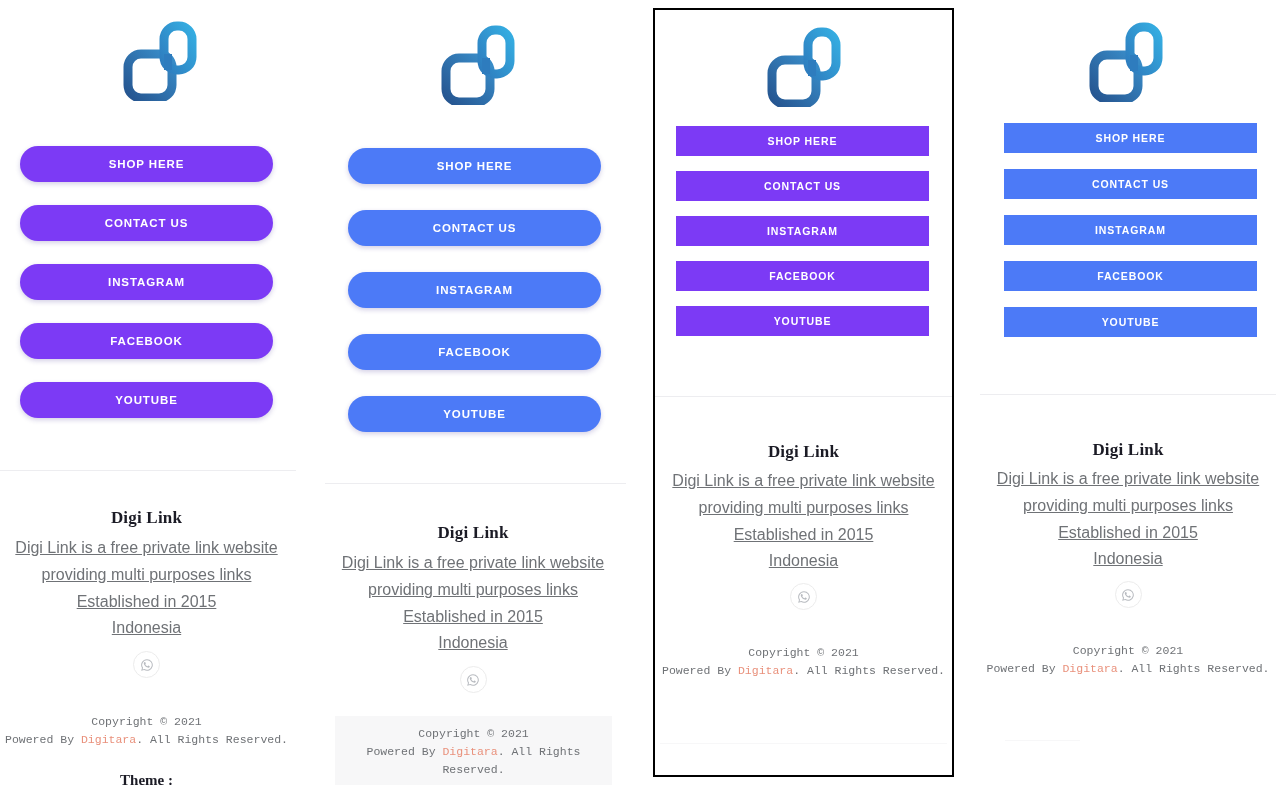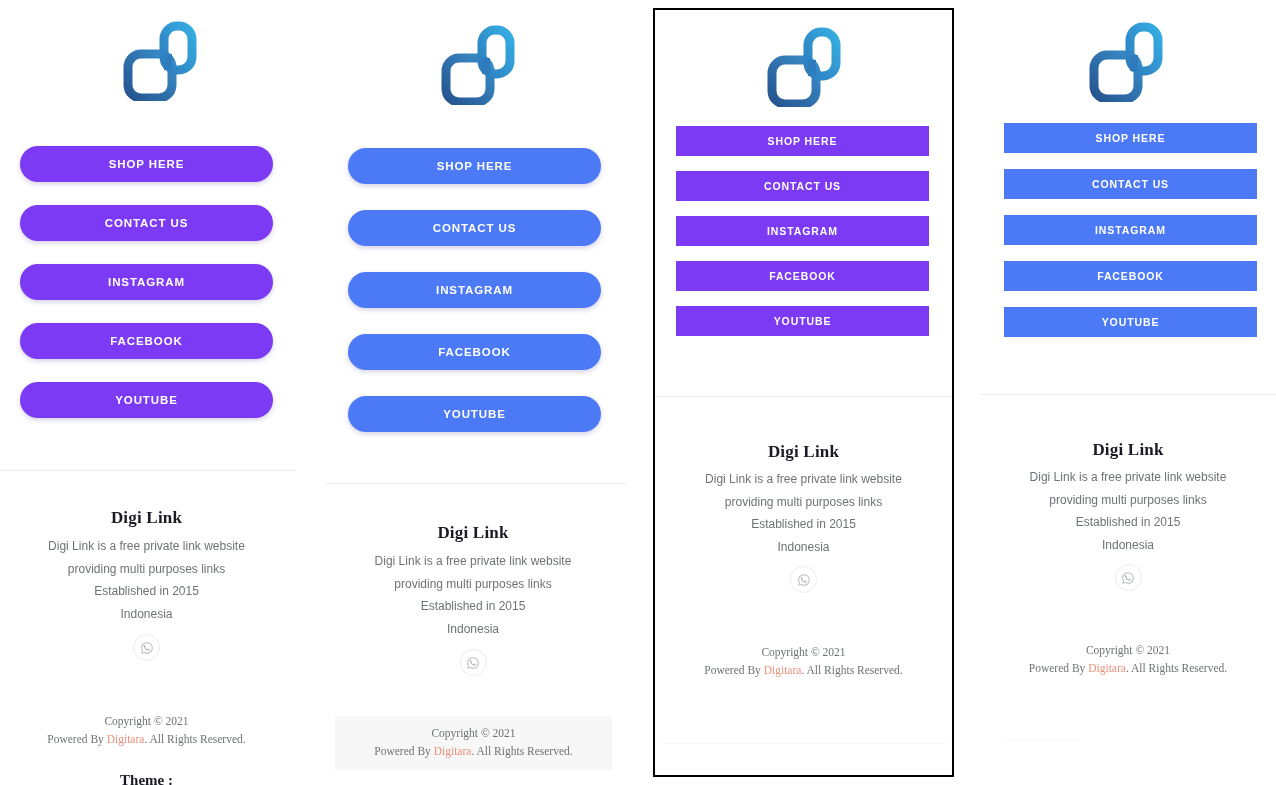--- a/index.html
+++ b/index.html
@@ -100,23 +100,24 @@
   .about-title {
     font-family: "Liberation Serif", serif;
     font-weight: bold;
     font-size: 17px;
     color: #1b1b25;
     letter-spacing: 0.2px;
   }
 
   .about-line {
     font-family: "Liberation Sans", sans-serif;
-    font-size: 12px;
+    font-size: 16px;
     color: #6f7276;
     line-height: 1.05;
+    text-decoration: underline;
   }
 
   .social-row {
     display: flex;
     justify-content: center;
   }
 
   .social-circle {
     width: 27px;
     height: 27px;
@@ -126,21 +127,21 @@
     align-items: center;
     justify-content: center;
     background: #ffffff;
     cursor: pointer;
   }
 
   .copyright-block { text-align: center; }
   .copyright-block.tinted { background: #f7f7f8; }
 
   .copy-line {
-    font-family: Liberation Serif, serif;
+    font-family: Liberation Mono, monospace;
     font-size: 11.5px;
     color: #6f7276;
     line-height: 1.55;
   }
 
   .brand-link {
     color: #e9917c;
     text-decoration: none;
     cursor: pointer;
   }

